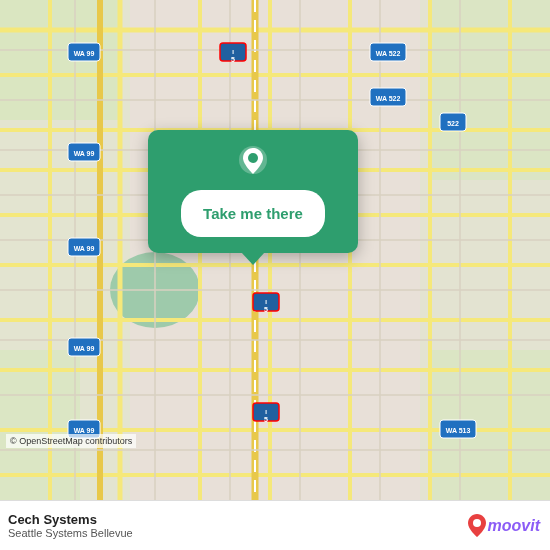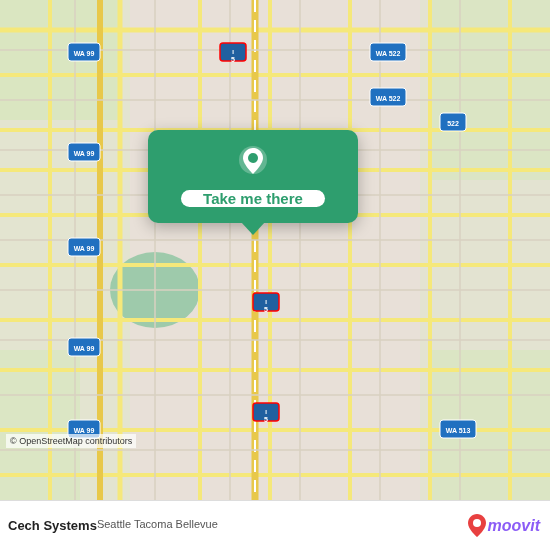--- a/index.html
+++ b/index.html
@@ -61,21 +61,21 @@
       width: 38px;
       height: 38px;
       margin-bottom: 8px;
     }
 
     #take-me-there-btn {
       background: white;
       color: #2e9e6e;
       border: none;
       border-radius: 20px;
-      padding: 0 22px;
+      padding: 15px 22px;
       font-size: 15px;
       font-weight: 600;
       cursor: pointer;
       white-space: nowrap;
     }
 
     
     #footer-bar {
       width: 550px;
       height: 50px;
@@ -84,20 +84,21 @@
       align-items: center;
       justify-content: space-between;
       padding: 0 10px 0 8px;
       border-top: 1px solid #ddd;
       position: relative;
       z-index: 20;
     }
 
     #footer-left {
       display: flex;
+      flex-direction: column;
       justify-content: space-between;
     }
 
     #footer-location-name {
       font-size: 13px;
       font-weight: 600;
       color: #222;
     }
 
     #footer-region {
@@ -242,21 +243,21 @@
       <path d="M19 4 C13.5 4 9 8.5 9 14 C9 20.5 19 30 19 30 C19 30 29 20.5 29 14 C29 8.5 24.5 4 19 4 Z" fill="white"></path>
       <circle cx="19" cy="14" r="5" fill="#2e9e6e"></circle>
     </svg>
     <button id="take-me-there-btn">Take me there</button>
   </div>
 </div>
 
 <div id="footer-bar">
   <div id="footer-left">
     <span id="footer-location-name">Cech Systems</span>
-    <span id="footer-region">Seattle Tacoma Bellevue</span>
+    <span id="footer-region">Seattle Systems Bellevue</span>
   </div>
   <div id="footer-logo">
 
     <svg class="moovit-pin" viewBox="0 0 22 26" xmlns="http://www.w3.org/2000/svg">
       <path d="M11 1 C6 1 2 5 2 10 C2 16.5 11 24 11 24 C11 24 20 16.5 20 10 C20 5 16 1 11 1 Z" fill="#e84040"></path>
       <circle cx="11" cy="10" r="4" fill="white"></circle>
     </svg>
     <span class="moovit-text">moovit</span>
   </div>
 </div>

